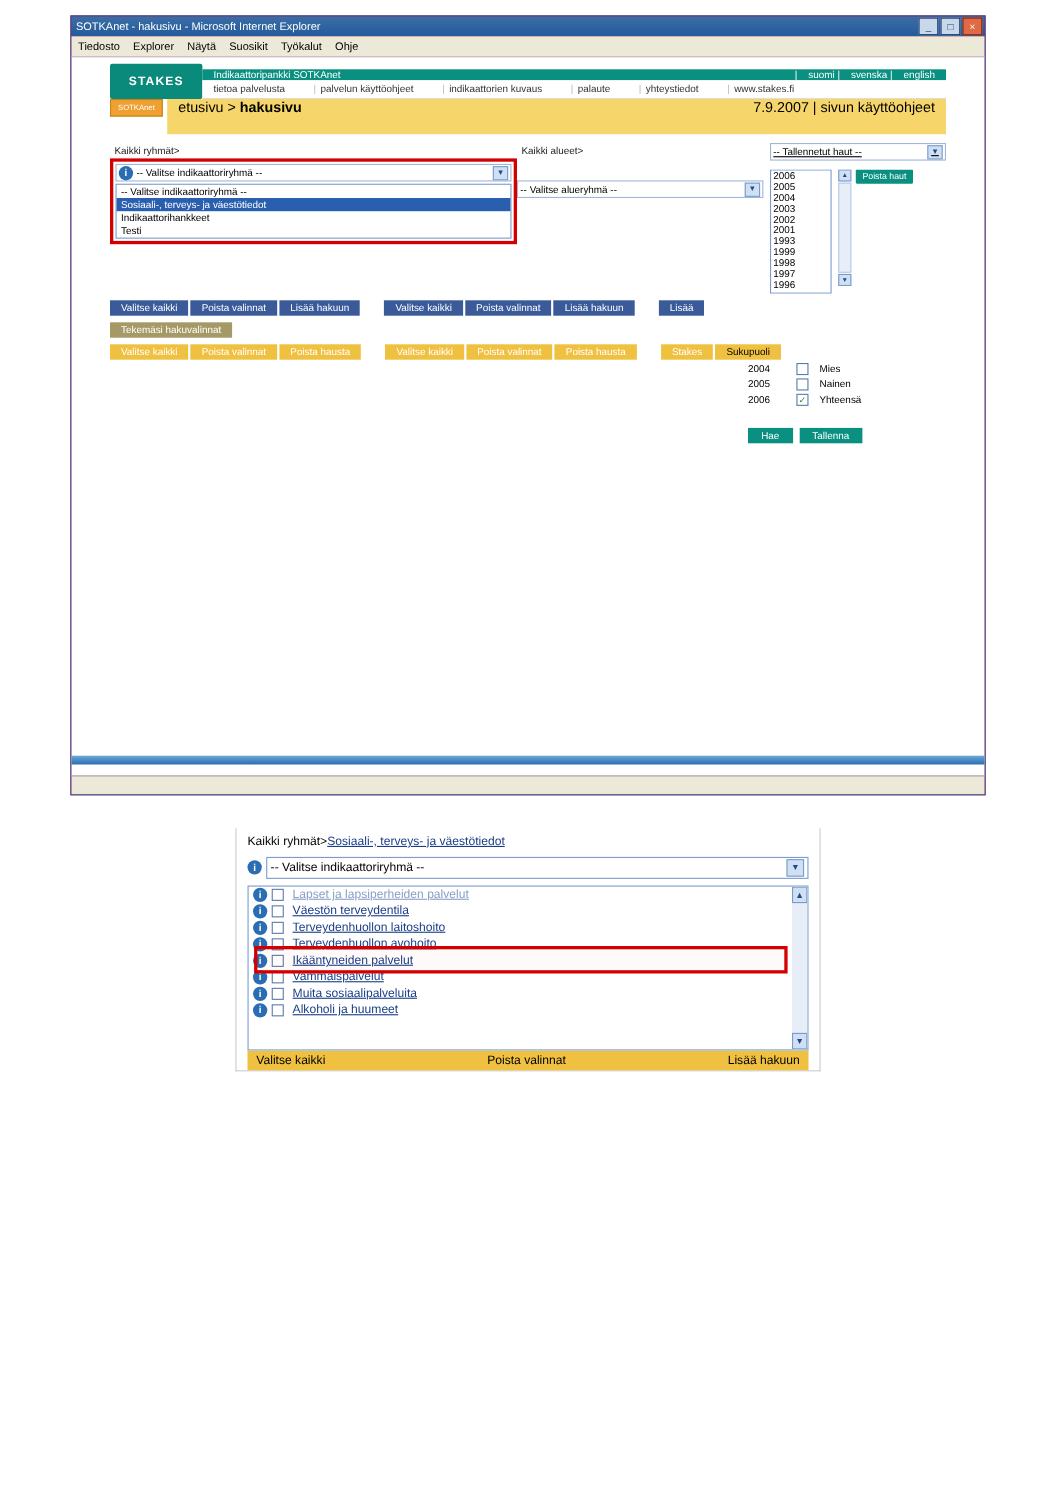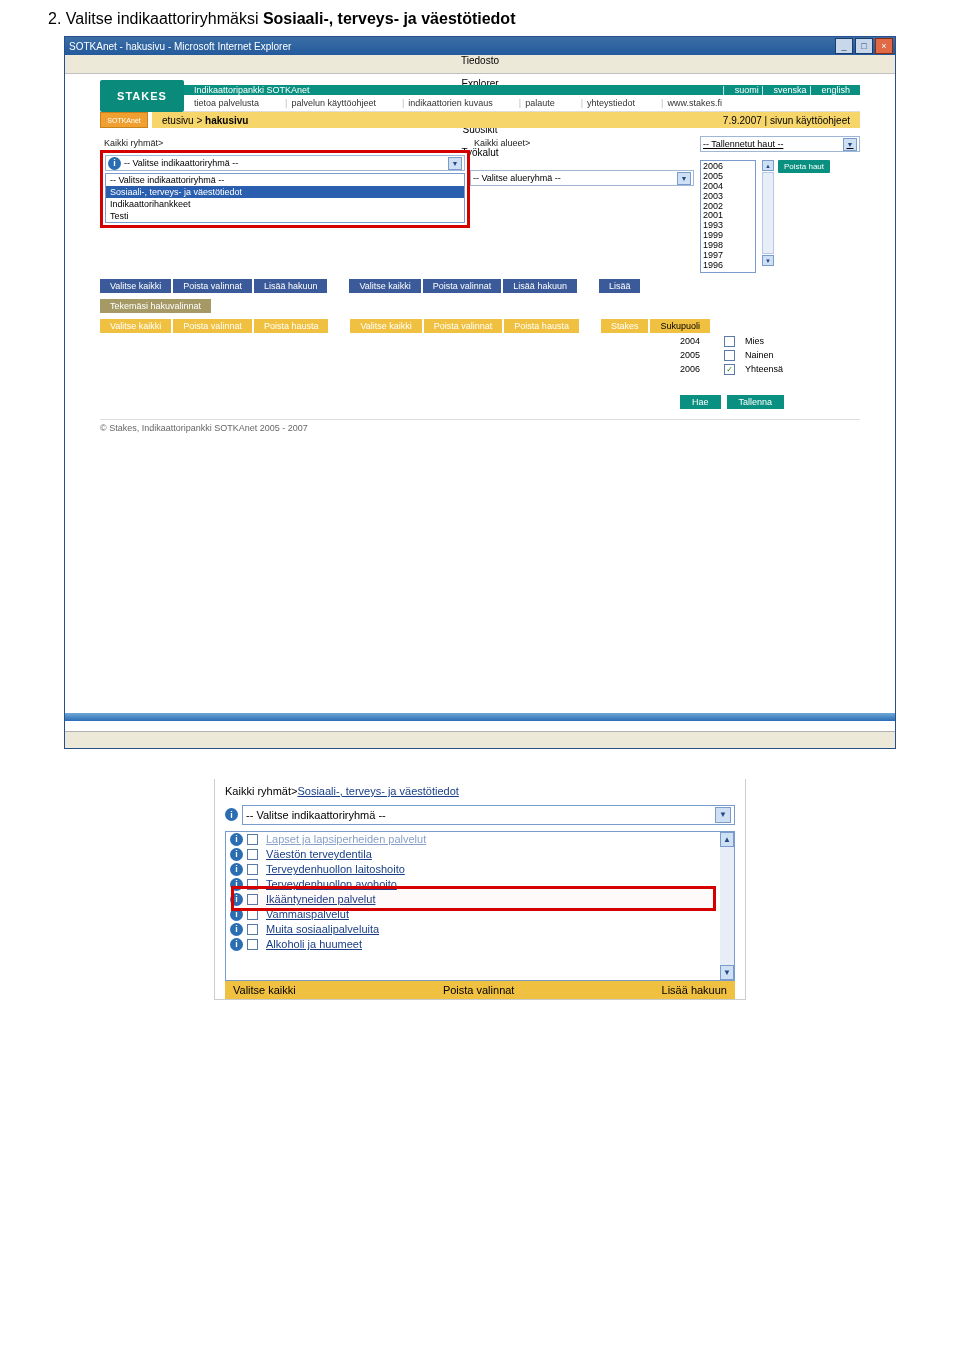--- a/index.html
+++ b/index.html
@@ -38,21 +38,20 @@
   .ie-titlebar .title { font-size: 10px; }
   .ie-win-controls { display:flex; gap:2px; }
   .ie-win-controls span{
     width:16px;height:14px;background:#c8d7ea;border:1px solid #1b3d6d;
     display:inline-flex;align-items:center;justify-content:center;font-size:9px;color:#1b3d6d;
   }
   .ie-win-controls .close{ background:#e06a46;color:#fff;border-color:#8c2a0e;}
   .ie-menubar{
     background:#ece9d8;height:18px;display:flex;align-items:center;gap:12px;padding:0 6px;
     border-bottom:1px solid #c0c0c0;
-    flex-direction:column;
   }
   .ie-menubar span{font-size:10px;text-decoration:underline dotted transparent;}
   .page-body{background:#fff;padding:6px 0 10px 0;}
   .page-inner{width:760px;margin:0 auto;}
 
   .logo-row{display:flex;align-items:flex-end;}
   .stakes-logo{
     width:84px;height:32px;background:#0a8a7a;color:#fff;display:flex;align-items:center;
     justify-content:center;font-weight:bold;font-size:11px;border-radius:2px;letter-spacing:1px;
   }
@@ -61,22 +60,22 @@
     justify-content:space-between;padding:0 10px;font-size:9px;
   }
   .teal-banner .langs span{margin-left:10px;}
   .nav-white{
     background:#fff;border-bottom:1px solid #ddd;display:flex;justify-content:space-between;
     padding:3px 10px;font-size:9px;color:#333;flex:1;
   }
   .nav-white .left{display:flex;gap:26px;}
   .nav-white .pipe{color:#bbb;margin-right:4px;}
   .yellow-bar{
-    height:16px;background:#f6d56a;display:flex;justify-content:space-between;align-items:center;
-    padding:0 10px;font-size:10px;
+    height:32px;background:#f6d56a;display:flex;justify-content:space-between;
+    padding:0 10px;font-size:13px;
   }
   .yellow-bar .crumb b{color:#000;}
   .sotka-tag{
     width:46px;height:14px;background:#f0a030;color:#fff;font-size:7px;display:flex;
     align-items:center;justify-content:center;margin-right:4px;border:1px solid #c7821a;
   }
 
   .main-grid{display:flex;gap:0;margin-top:8px;}
   .col{box-sizing:border-box;}
   .col-left{width:370px;}
@@ -164,23 +163,20 @@
   .crop-bottom{
     margin:0 10px 0 10px;background:#f0c040;display:flex;justify-content:space-between;
     padding:3px 8px;font-size:11px;color:#000;
   }
 </style>
 </head>
 <body>
 
 <div class="content">
 
-  <p class="step-heading">
-    <span>2. Valitse indikaattoriryhmäksi </span><span class="bold">Sosiaali-, terveys- ja väestötiedot</span>
-  </p>
 
   <div class="ie-window">
     <div class="ie-titlebar">
       <span class="title">SOTKAnet - hakusivu - Microsoft Internet Explorer</span>
       <div class="ie-win-controls">
         <span>_</span>
         <span>□</span>
         <span class="close">×</span>
       </div>
     </div>
@@ -336,21 +332,20 @@
                   <span>Yhteensä</span>
                 </div>
             </div>
             <div class="foot-btns">
               <span class="foot-btn">Hae</span>
               <span class="foot-btn">Tallenna</span>
             </div>
           </div>
         </div>
 
-        <div class="copy-foot">© Stakes, Indikaattoripankki SOTKAnet 2005 - 2007</div>
       </div>
       <div class="blue-gradient-strip"></div>
     </div>
     <div class="ie-statusbar"></div>
   </div>
 
 
   <div class="crop-shot">
     <div class="crop-head">
       <span>Kaikki ryhmät&gt;</span><span class="link">Sosiaali-, terveys- ja väestötiedot</span>

